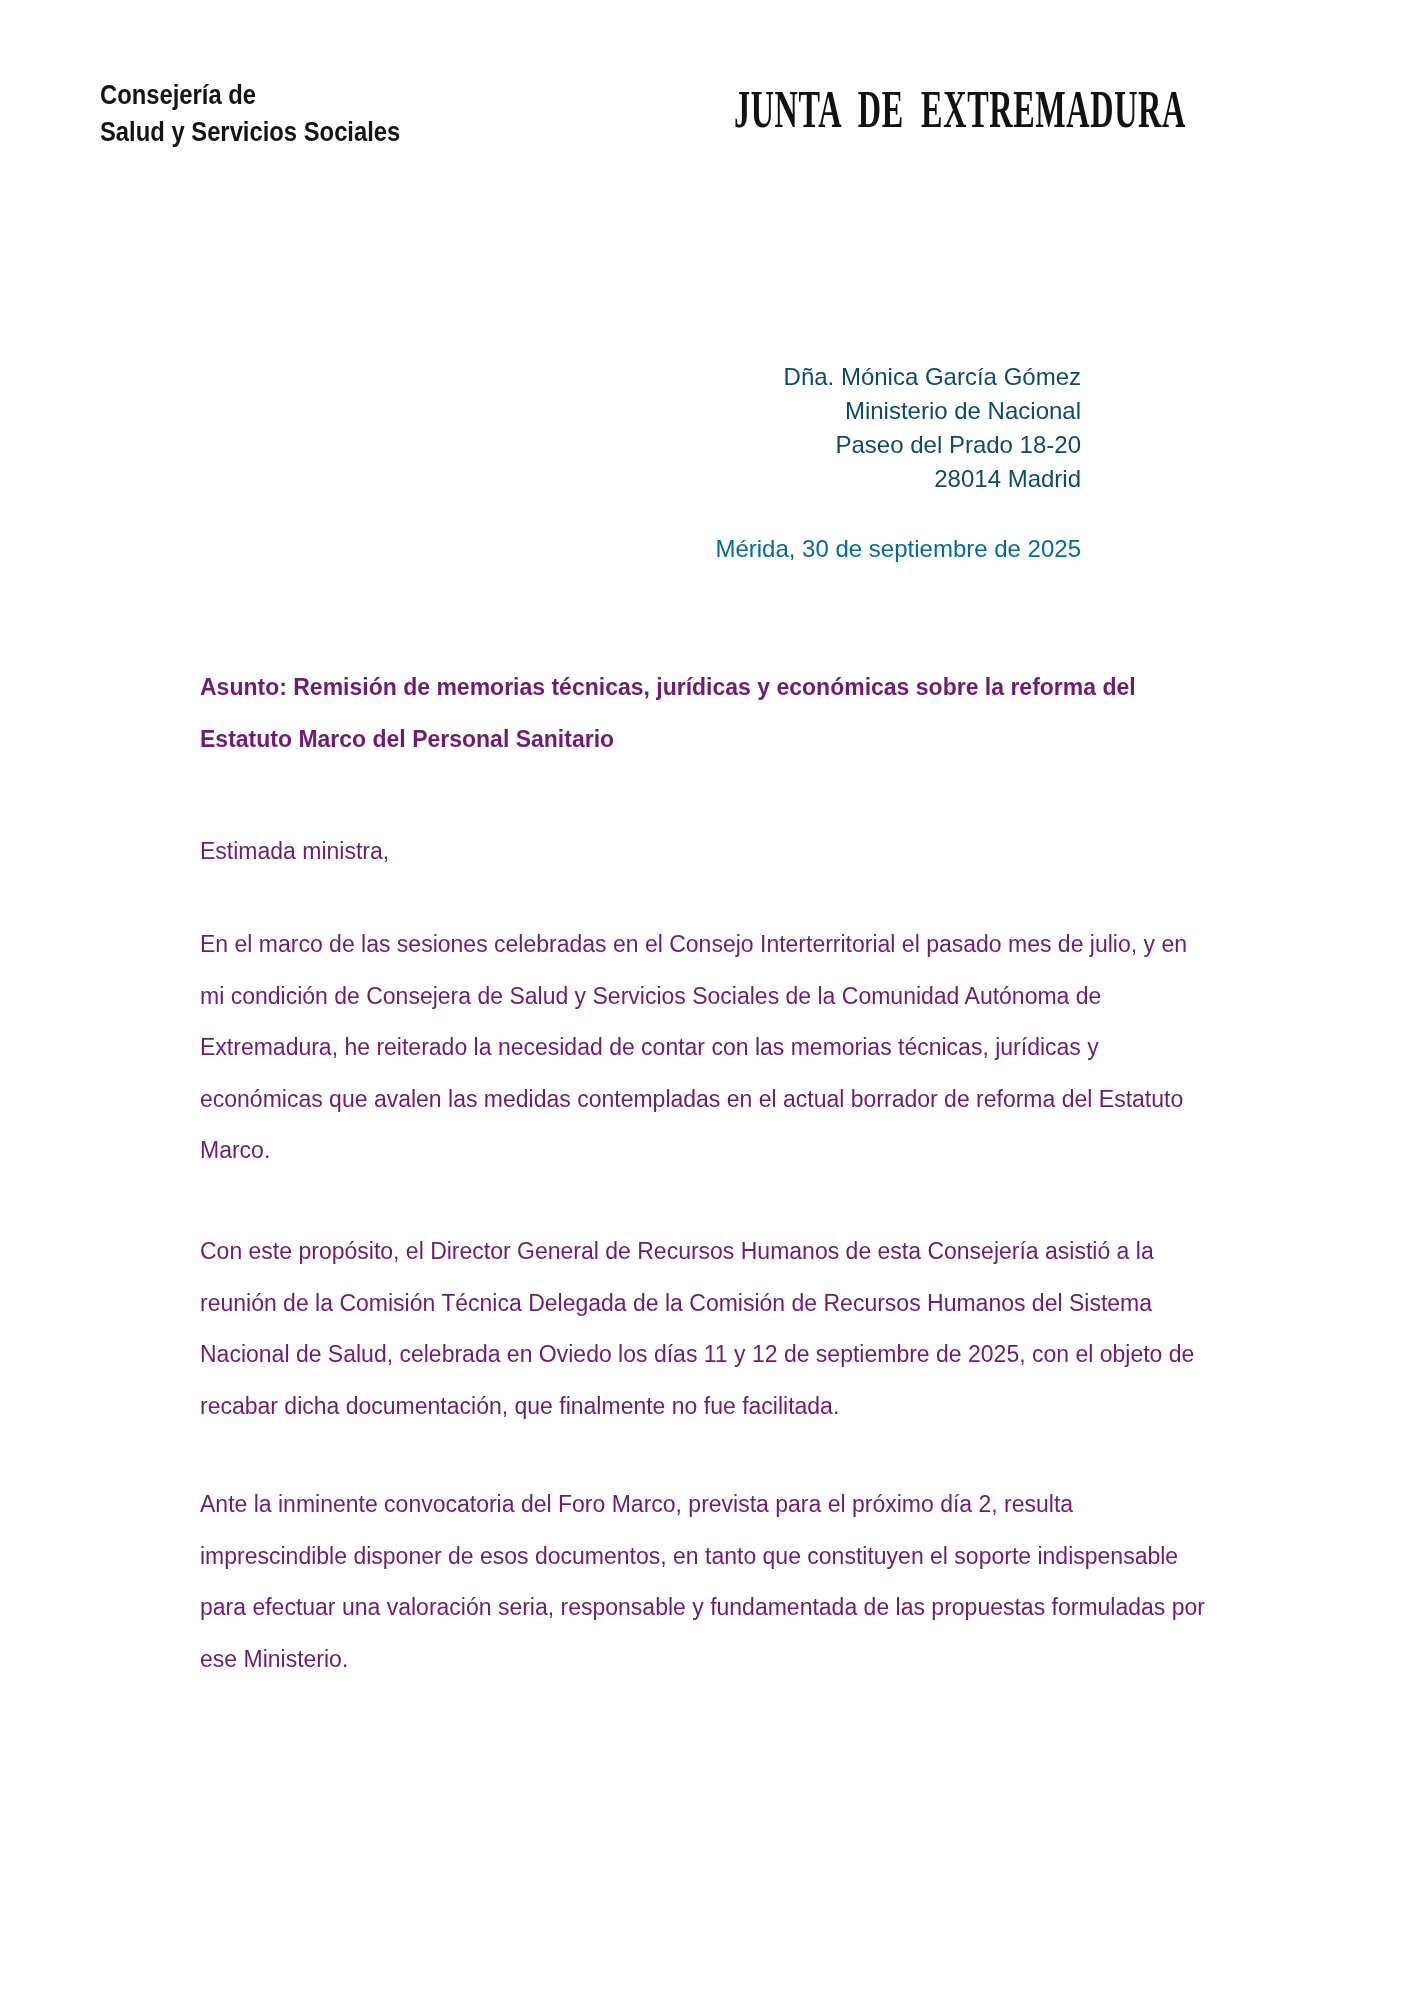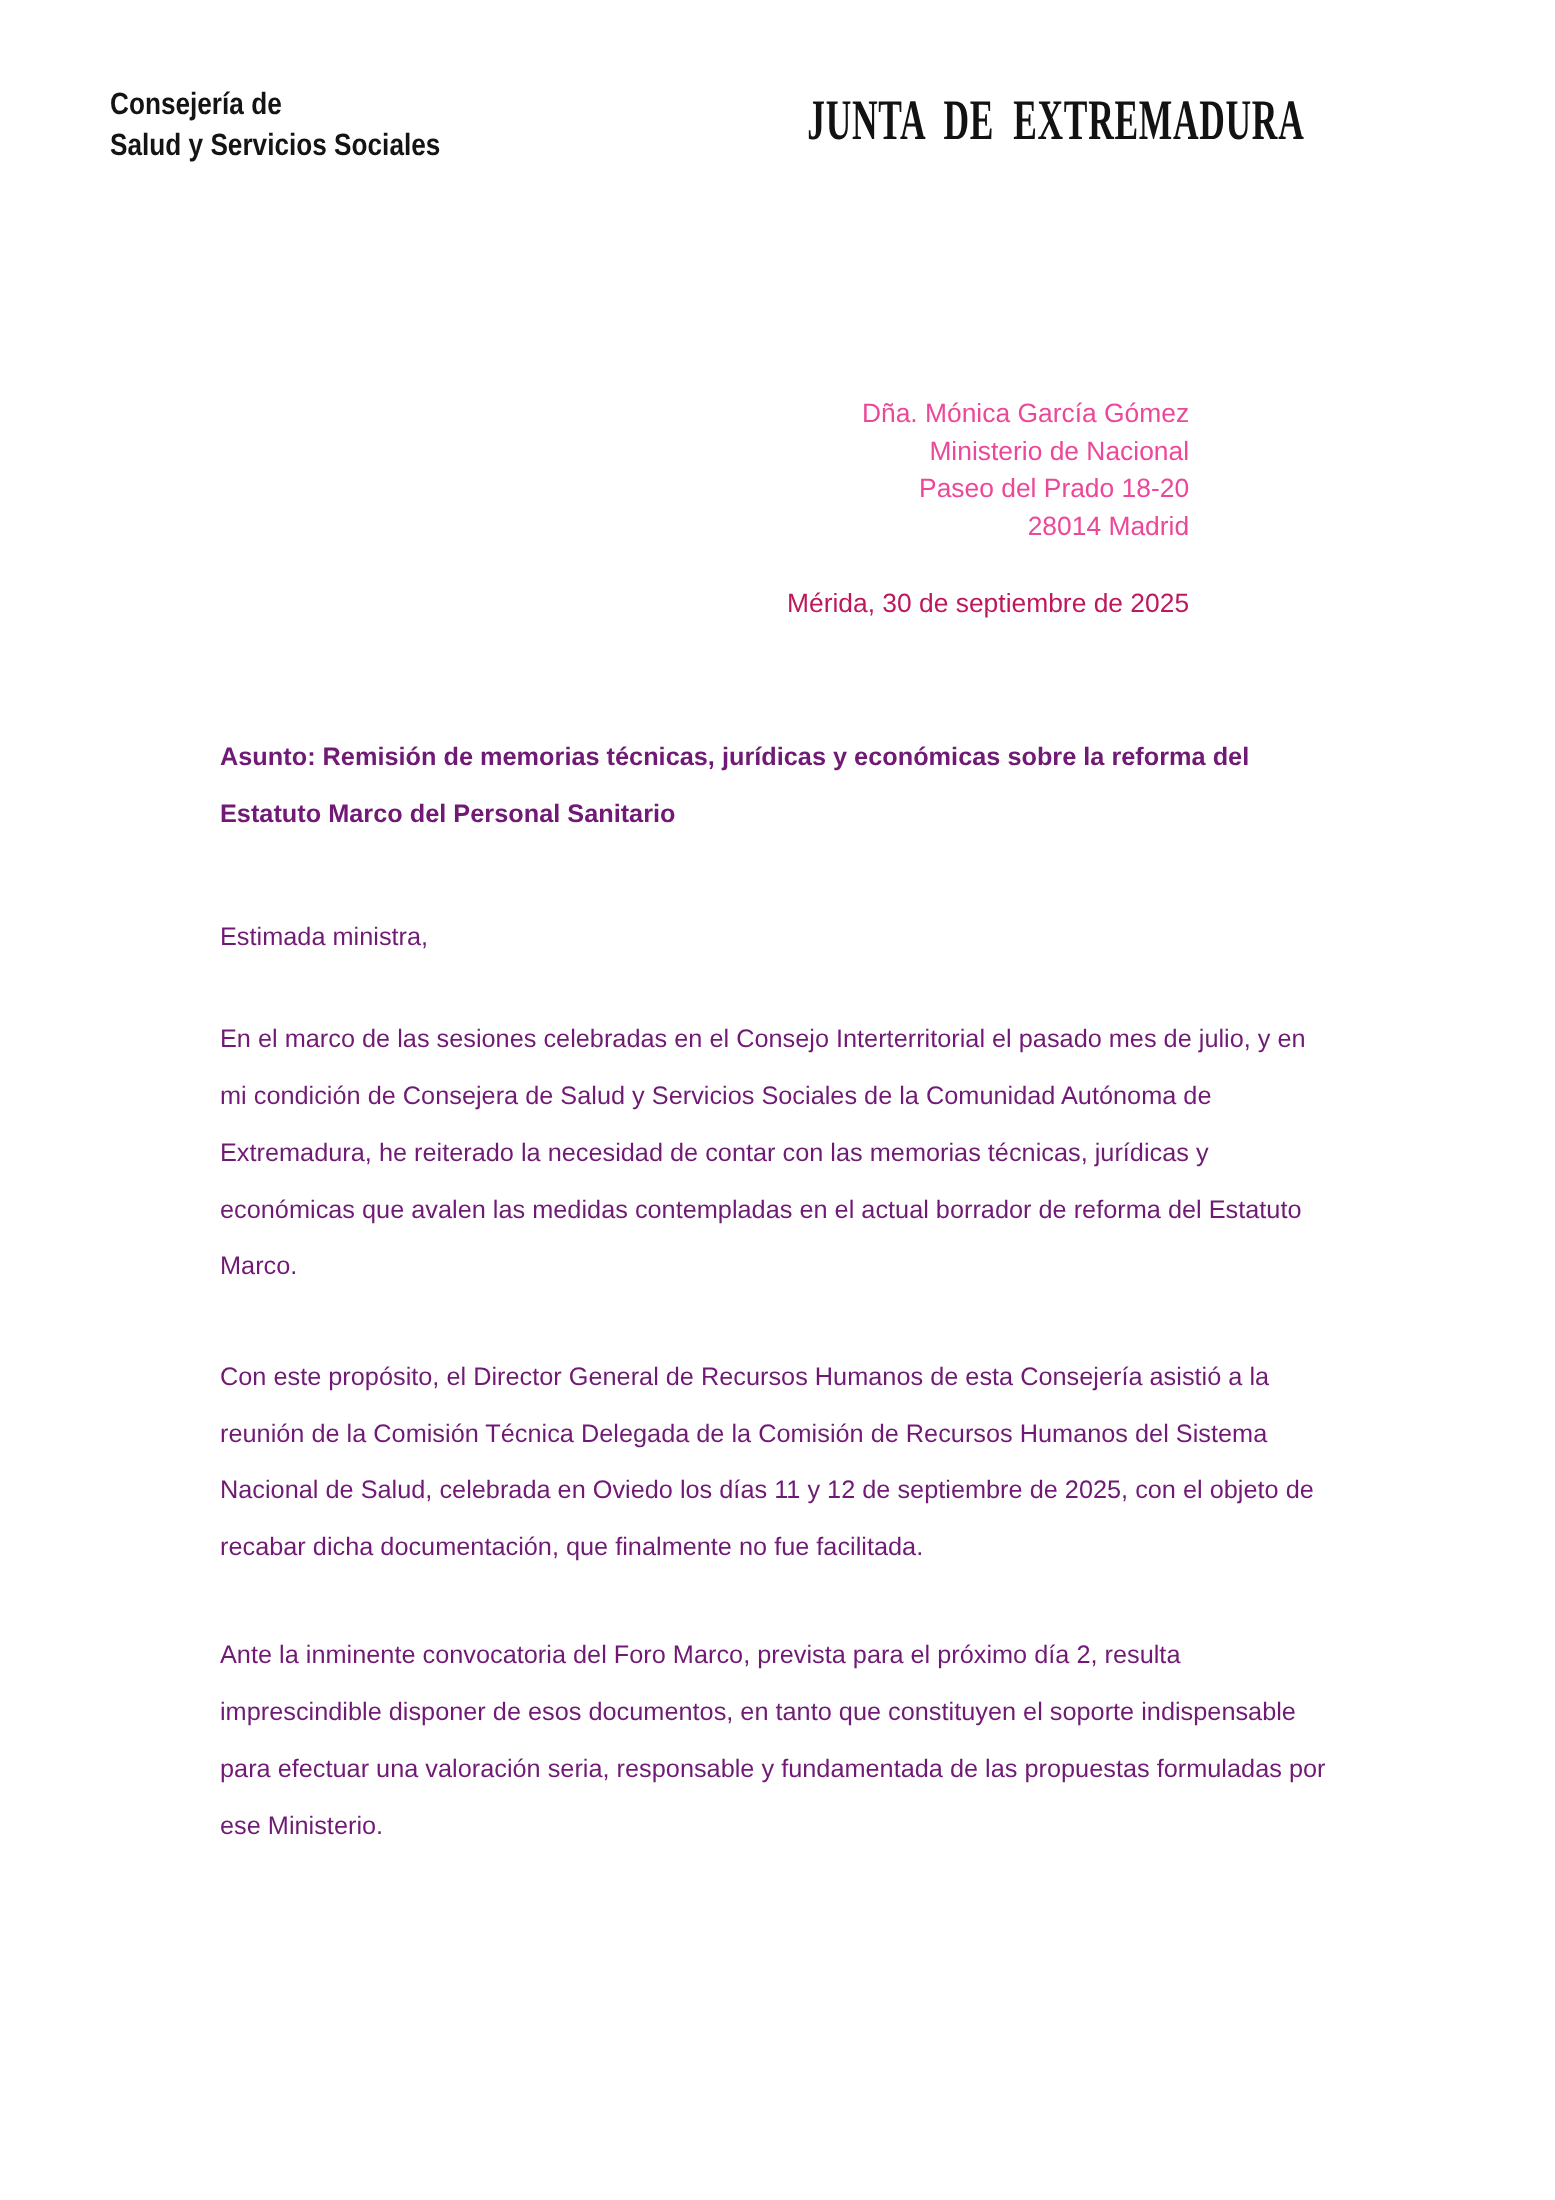--- a/index.html
+++ b/index.html
@@ -54,30 +54,30 @@
   .sq-black { left: 1365px; top: 129px; height: 35px; }
 
   
   .recipient {
     position: absolute;
     right: 199px;
     top: 360px;
     text-align: right;
     font-size: 24px;
     line-height: 34px;
-    color: #ec4899;
+    color: #0c4a6e;
   }
   .dateline {
     position: absolute;
     right: 199px;
     top: 532px;
     text-align: right;
     font-size: 24px;
     line-height: 34px;
-    color: #be185d;
+    color: #0369a1;
   }
 
   
   .bodyblock {
     position: absolute;
     left: 200px;
     width: 1014px;
     font-size: 23px;
     line-height: 51.5px;
     color: #701a75;

